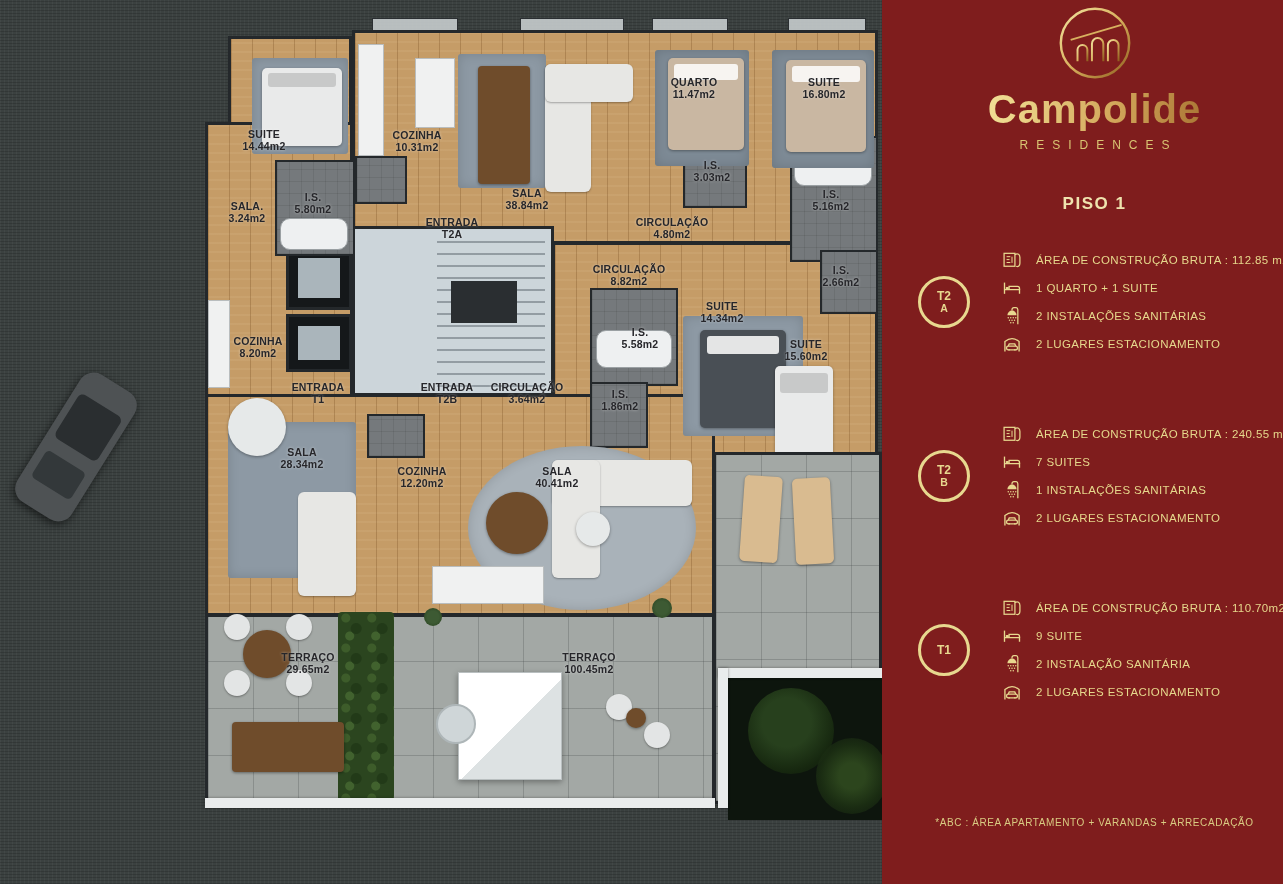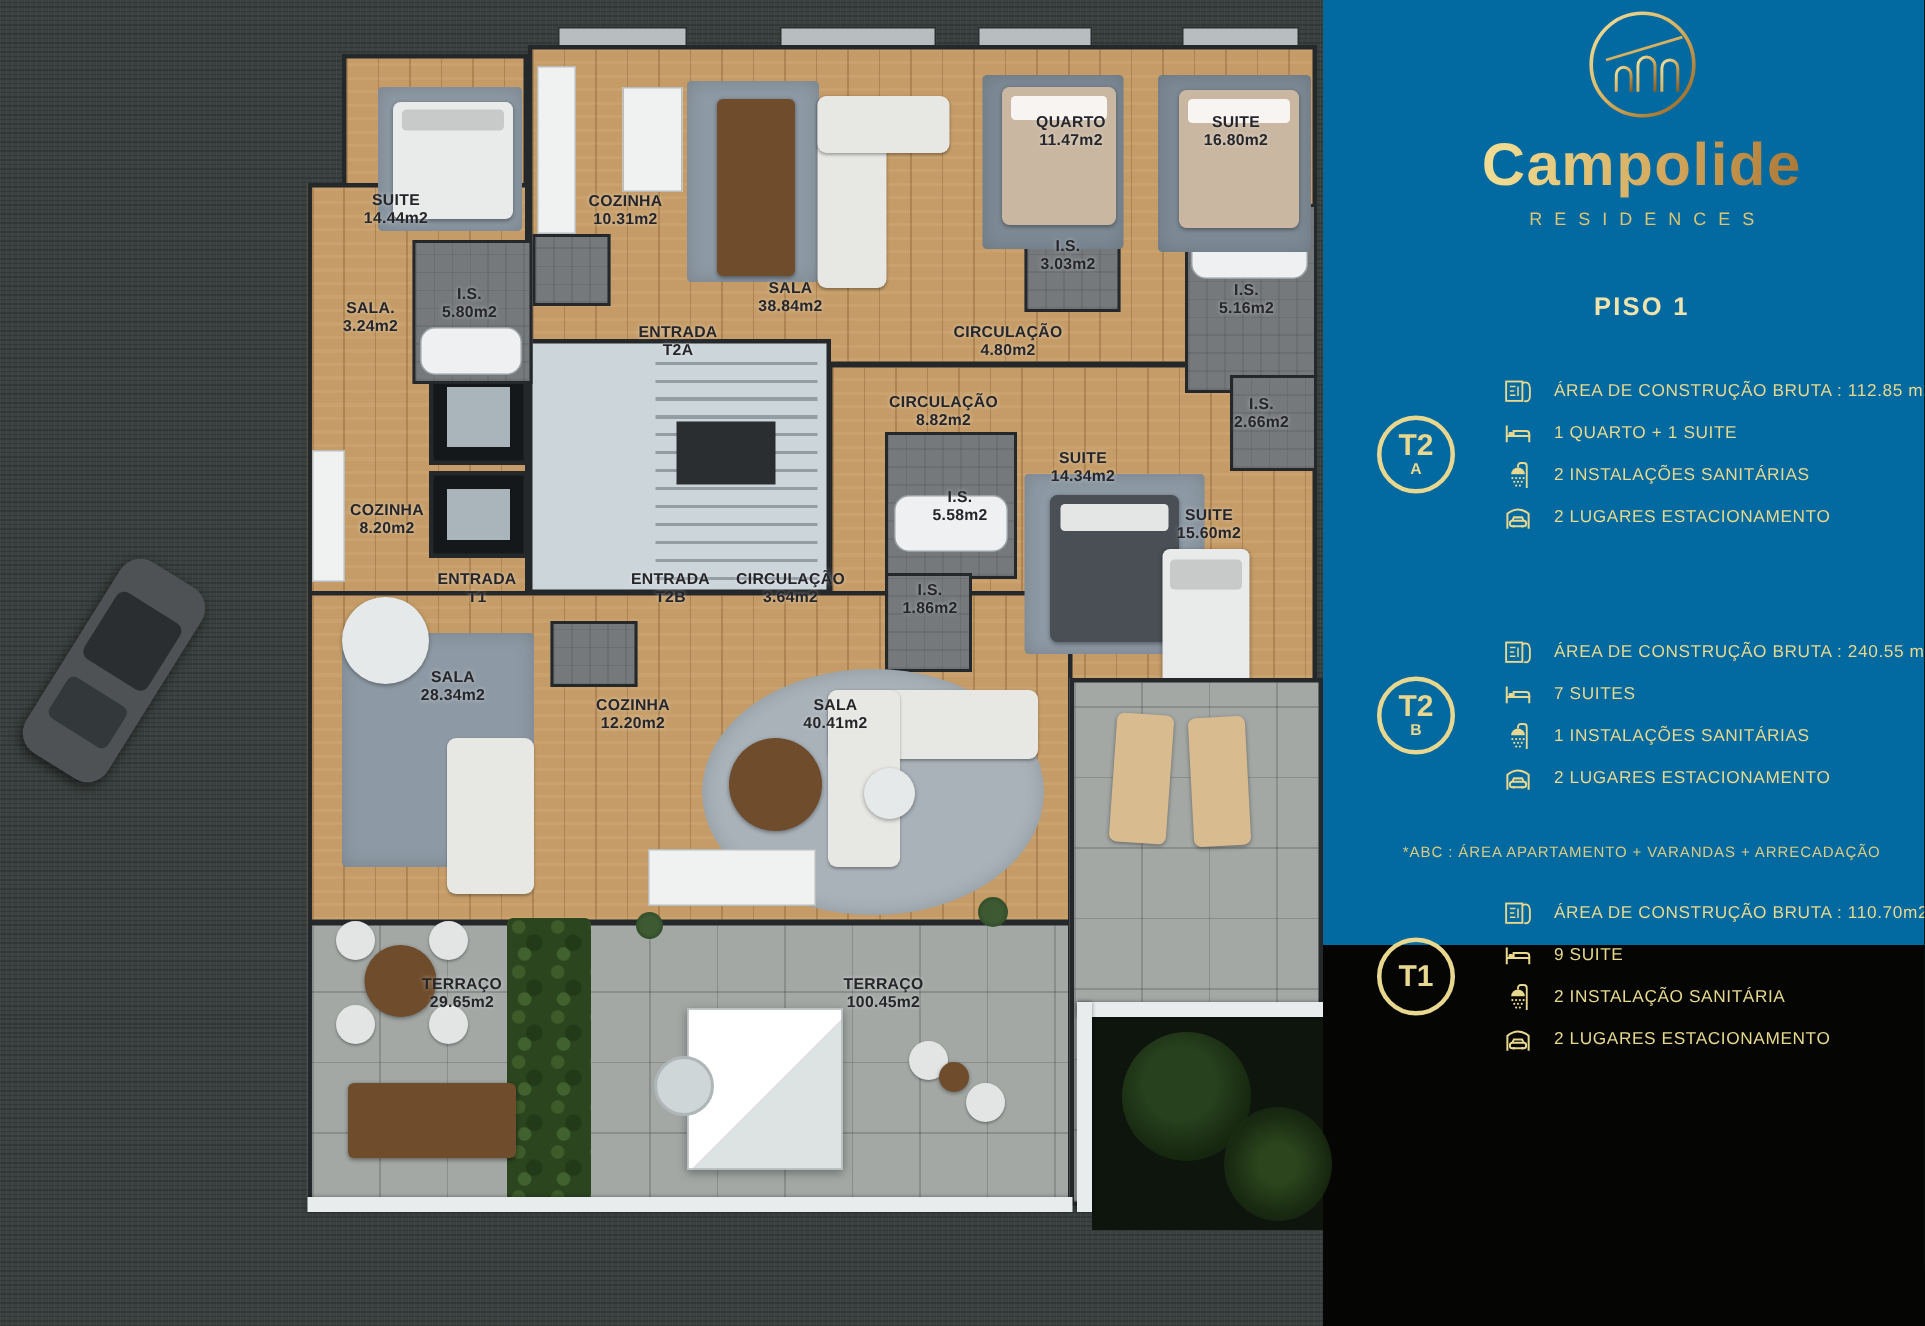--- a/index.html
+++ b/index.html
@@ -69,34 +69,34 @@
   .car{background:#4e5254;border-radius:16px;box-shadow:0 3px 8px rgba(0,0,0,.55);}
   .car::before{content:"";position:absolute;left:7px;right:7px;top:26px;height:52px;background:#2a2e30;border-radius:6px;}
   .car::after{content:"";position:absolute;left:9px;right:9px;top:92px;height:32px;background:#33383a;border-radius:5px;}
 
   .room-label{z-index:40;transform:translate(-50%,-50%);text-align:center;white-space:nowrap;
      color:#26262a;font-size:10.5px;font-weight:700;line-height:1.18;letter-spacing:.2px;
      text-shadow:0 0 3px rgba(255,255,255,.5);}
   .room-label span{display:block;position:static;}
 
   
-  .panel{position:absolute;left:882px;top:0;width:401px;height:630px;background:#0369a1;color:#e8d88f;}
+  .panel{position:absolute;left:882px;top:0;width:401px;height:884px;background:#7f1d1d;color:#e8d88f;}
   .panel-inner{position:absolute;left:0;top:0;width:100%;height:100%;transform:translateX(12px);}
   .logo-wrap{text-align:center;padding-top:5px;}
   .logo-circle{width:76px;height:76px;display:inline-block;}
   .brand-name{font-size:40px;font-weight:700;letter-spacing:1px;margin-top:2px;
      background:linear-gradient(96deg,#f6e9b4 4%,#eed98e 28%,#d2a65a 55%,#a57030 80%,#8a5a20 100%);
      -webkit-background-clip:text;background-clip:text;color:transparent;}
   .brand-sub{font-size:12px;letter-spacing:8px;color:#d9c573;margin-top:6px;text-indent:8px;}
   .piso{margin:42px 0 0 0;text-align:center;font-size:17px;font-weight:700;letter-spacing:1.5px;color:#efe3ae;}
   .units{margin-top:32px;}
   .unit{display:flex;align-items:center;gap:32px;padding-left:24px;margin-bottom:62px;}
   .badge{flex:0 0 auto;width:46px;height:46px;border:3px solid #e8d88f;border-radius:50%;
          display:flex;flex-direction:column;align-items:center;justify-content:center;line-height:1;}
-  .badge-main{font-size:20px;font-weight:700;}
+  .badge-main{font-size:12px;font-weight:700;}
   .badge-sub{font-size:10.5px;font-weight:700;margin-top:1px;}
   .badge-sub:empty{display:none;}
   .specs{list-style:none;margin:0;padding:0;}
   .spec-row{display:flex;align-items:center;height:28px;}
   .spec-icon{width:20px;height:20px;margin-right:14px;color:#e8d88f;flex:0 0 auto;}
   .spec-icon svg{width:20px;height:20px;display:block;}
   .spec-text{font-size:11.5px;letter-spacing:.4px;color:#e6d88c;white-space:nowrap;}
   .footnote{position:absolute;left:0;right:0;bottom:56px;text-align:center;
             font-size:10px;letter-spacing:.6px;color:#d9cb82;}
 </style>
@@ -222,21 +222,21 @@
   <div class="room-label" style="left: 247px; top: 212px;">
     <span class="room-name">SALA.</span>
     <span class="room-area">3.24m2</span>
   </div>
 
   <div class="room-label" style="left: 452px; top: 228px;">
     <span class="room-name">ENTRADA</span>
     <span class="room-area">T2A</span>
   </div>
 
-  <div class="room-label" style="left: 694px; top: 88px; margin-left: 20px;">
+  <div class="room-label" style="left: 694px; top: 88px;">
     <span class="room-name">QUARTO</span>
     <span class="room-area">11.47m2</span>
   </div>
 
   <div class="room-label" style="left: 824px; top: 88px;">
     <span class="room-name">SUITE</span>
     <span class="room-area">16.80m2</span>
   </div>
 
   <div class="room-label" style="left: 712px; top: 171px;">

